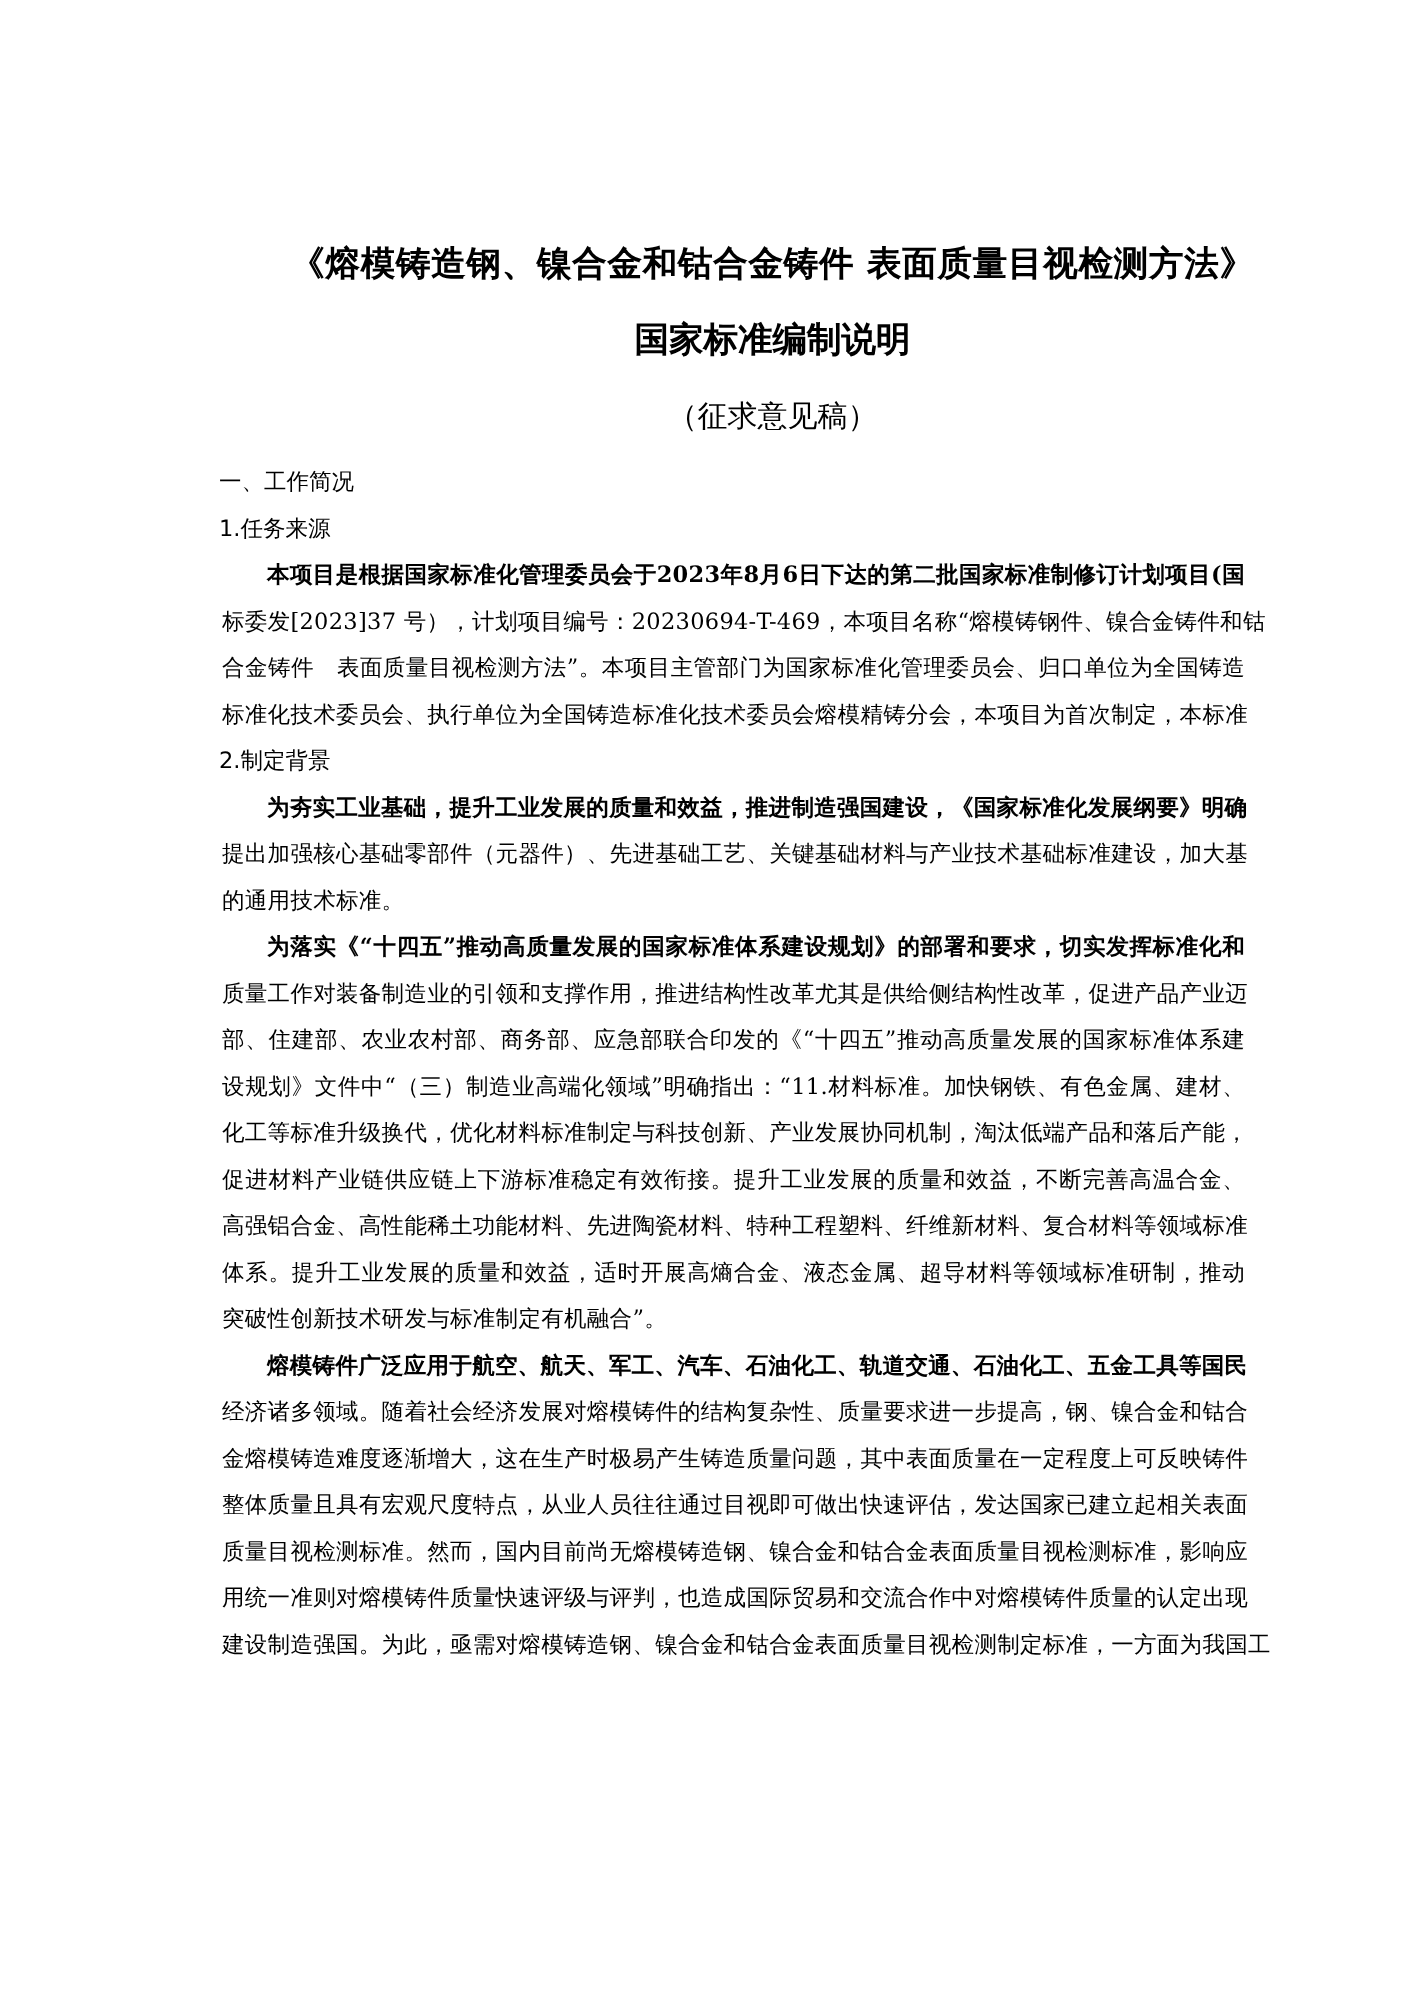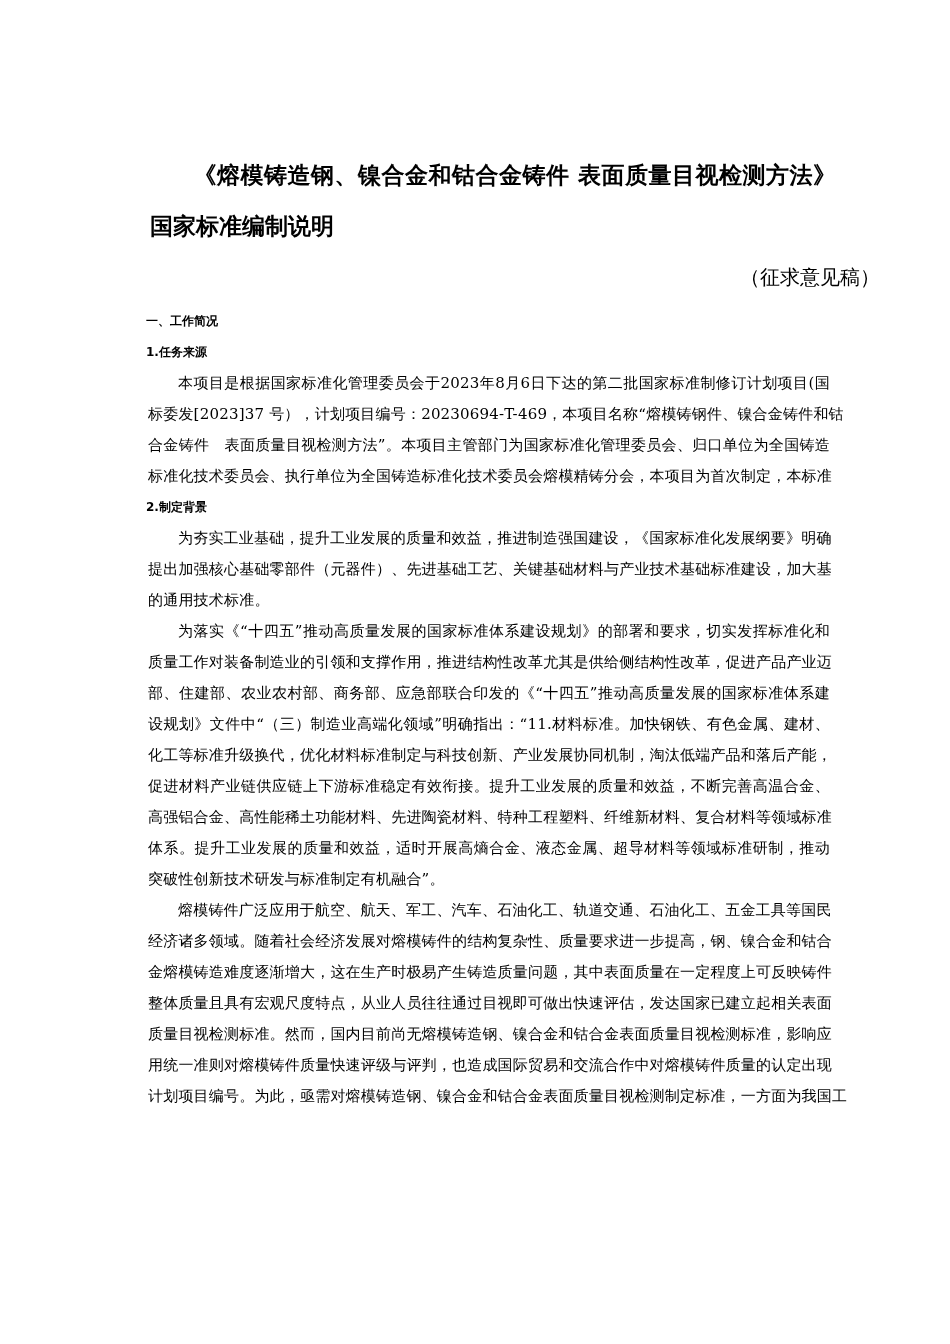--- a/index.html
+++ b/index.html
@@ -2,32 +2,32 @@
 <html><head>
 <meta charset="utf-8">
 <style>
   html, body { margin: 0; padding: 0; background: #ffffff; }
   body { width: 950px; height: 1344px; position: relative; overflow: hidden;
          font-family: "DejaVu Serif", "Liberation Serif", serif; color: #000; }
   .page { position: absolute; left: 0; top: 0; width: 938px; height: 1344px; }
   .title { position: absolute; left: 150px; width: 730px; top: 160px; text-align: center;
            font-family: "DejaVu Sans", "Liberation Sans", sans-serif; font-weight: bold;
            font-size: 23px; letter-spacing: 0.5px; white-space: nowrap; }
-  .subtitle { position: absolute; left: 150px; width: 730px; top: 211px; 
+  .subtitle { position: absolute; left: 150px; width: 730px; top: 211px; text-align: center;
            font-family: "DejaVu Sans", "Liberation Sans", sans-serif; font-weight: bold;
            font-size: 23px; }
-  .draft { position: absolute; left: 150px; width: 730px; top: 264px; text-align: right;
+  .draft { position: absolute; left: 150px; width: 730px; top: 264px; text-align: center;
            font-size: 20px; }
   .content { position: absolute; left: 118px; top: 306px; width: 712px; }
-  .h1, .h2 { font-family: "DejaVu Sans", "Liberation Sans", sans-serif; font-weight: bold;
-             font-size: 12px; height: 31px; line-height: 31px; padding-left: 28px; }
+  .h1, .h2 { font-family: "DejaVu Sans", "Liberation Sans", sans-serif; font-weight: normal;
+             font-size: 15px; height: 31px; line-height: 31px; padding-left: 28px; }
   .para { font-size: 15px; line-height: 31px; text-indent: 30px; text-align: justify;
           margin: 0; letter-spacing: 0.2px; }
   .line { display: block; white-space: nowrap; text-align: justify; text-align-last: justify; }
-  .line.first { padding-left: 30px; }
+  .line.first { padding-left: 30px; font-weight: bold; }
   .line.last { text-align-last: left; }
 </style>
 </head>
 <body>
 
 <div class="page">
   <div class="title">《熔模铸造钢、镍合金和钴合金铸件 表面质量目视检测方法》</div>
   <div class="subtitle">国家标准编制说明</div>
   <div class="draft">（征求意见稿）</div>
 
@@ -58,16 +58,16 @@
       <span class="line">体系。提升工业发展的质量和效益，适时开展高熵合金、液态金属、超导材料等领域标准研制，推动</span>
       <span class="line last">突破性创新技术研发与标准制定有机融合”。</span>
     </div>
     <div class="para">
       <span class="line first">熔模铸件广泛应用于航空、航天、军工、汽车、石油化工、轨道交通、石油化工、五金工具等国民</span>
       <span class="line">经济诸多领域。随着社会经济发展对熔模铸件的结构复杂性、质量要求进一步提高，钢、镍合金和钴合</span>
       <span class="line">金熔模铸造难度逐渐增大，这在生产时极易产生铸造质量问题，其中表面质量在一定程度上可反映铸件</span>
       <span class="line">整体质量且具有宏观尺度特点，从业人员往往通过目视即可做出快速评估，发达国家已建立起相关表面</span>
       <span class="line">质量目视检测标准。然而，国内目前尚无熔模铸造钢、镍合金和钴合金表面质量目视检测标准，影响应</span>
       <span class="line">用统一准则对熔模铸件质量快速评级与评判，也造成国际贸易和交流合作中对熔模铸件质量的认定出现</span>
-      <span class="line">计划项目编号。为此，亟需对熔模铸造钢、镍合金和钴合金表面质量目视检测制定标准，一方面为我国工</span>
+      <span class="line">建设制造强国。为此，亟需对熔模铸造钢、镍合金和钴合金表面质量目视检测制定标准，一方面为我国工</span>
     </div>
   </div>
 </div>
 
 </body></html>

